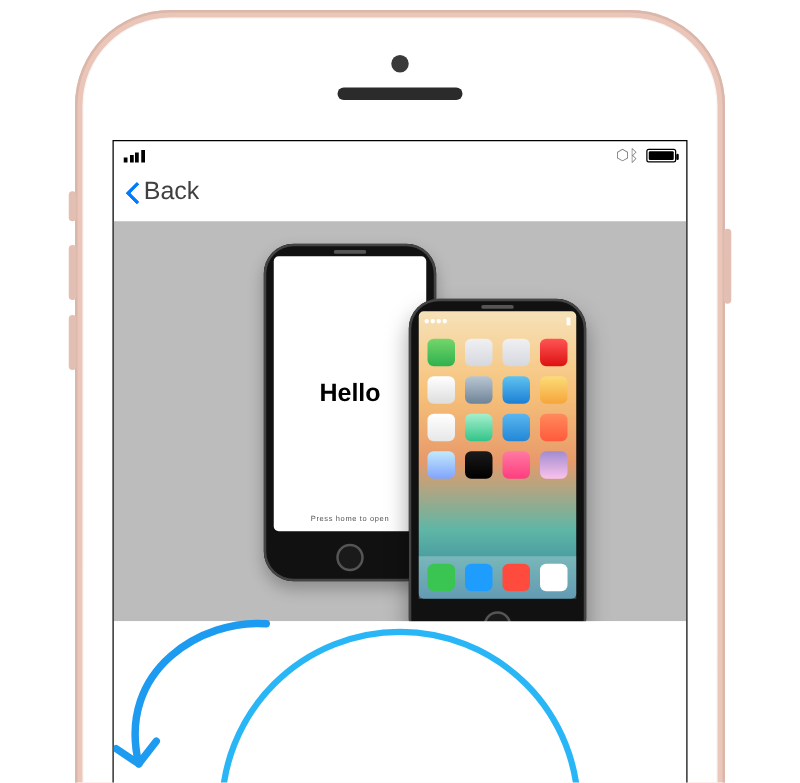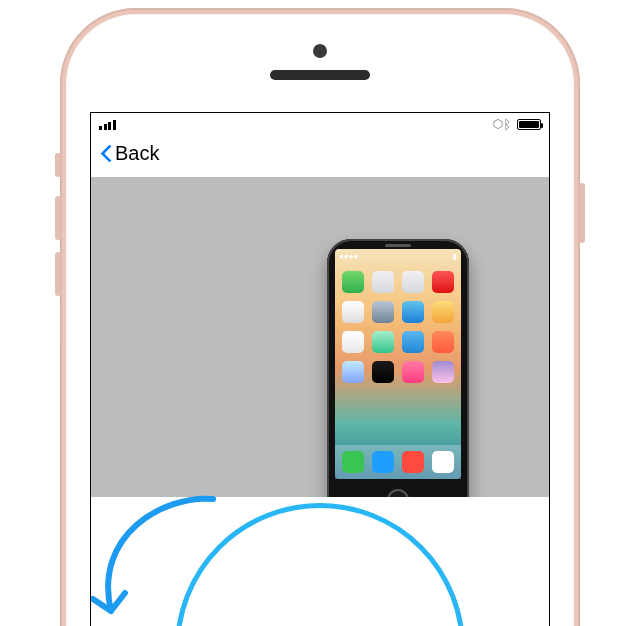--- a/index.html
+++ b/index.html
@@ -101,22 +101,22 @@
     .battery .fill{ position:absolute; inset:1px; background:#000; border-radius:1px; }
 
     
     .nav {
       height: 36px;
       display:flex;
       align-items:center;
       padding: 0 8px;
     }
     .back-btn {
-      display:flex; align-items:flex-start; gap:2px;
-      color:#000000; font-size:20px; font-weight:400;
+      display:flex; align-items:flex-end; gap:2px;
+      color:#404040; font-size:20px; font-weight:400;
       cursor:pointer;
     }
     .chevron-left {
       width: 14px; height: 22px; position: relative;
     }
     .chevron-left::before{
       content:""; position:absolute; left:4px; top:5px;
       width:10px; height:10px; border-left:3px solid #007aff; border-bottom:3px solid #007aff;
       transform: rotate(45deg);
       border-radius:1px;
@@ -246,20 +246,28 @@
     </div>
 
     <div class="nav">
       <div class="back-btn">
         <span class="chevron-left"></span>
         <span>Back</span>
       </div>
     </div>
 
     <div class="hero">
+      <div class="mini mini1">
+        <div class="earp"></div>
+        <div class="mscreen">
+          <div class="hello">Hello</div>
+          <div class="press">Press home to open</div>
+        </div>
+        <div class="homebtn"></div>
+      </div>
       <div class="mini mini2">
         <div class="earp"></div>
         <div class="mscreen">
           <div class="sbar">
               <span>●●●●</span>
               <span>▮</span>
             </div>
           <div class="appgrid">
             <div class="app c1"></div>
               <div class="app c2"></div>

